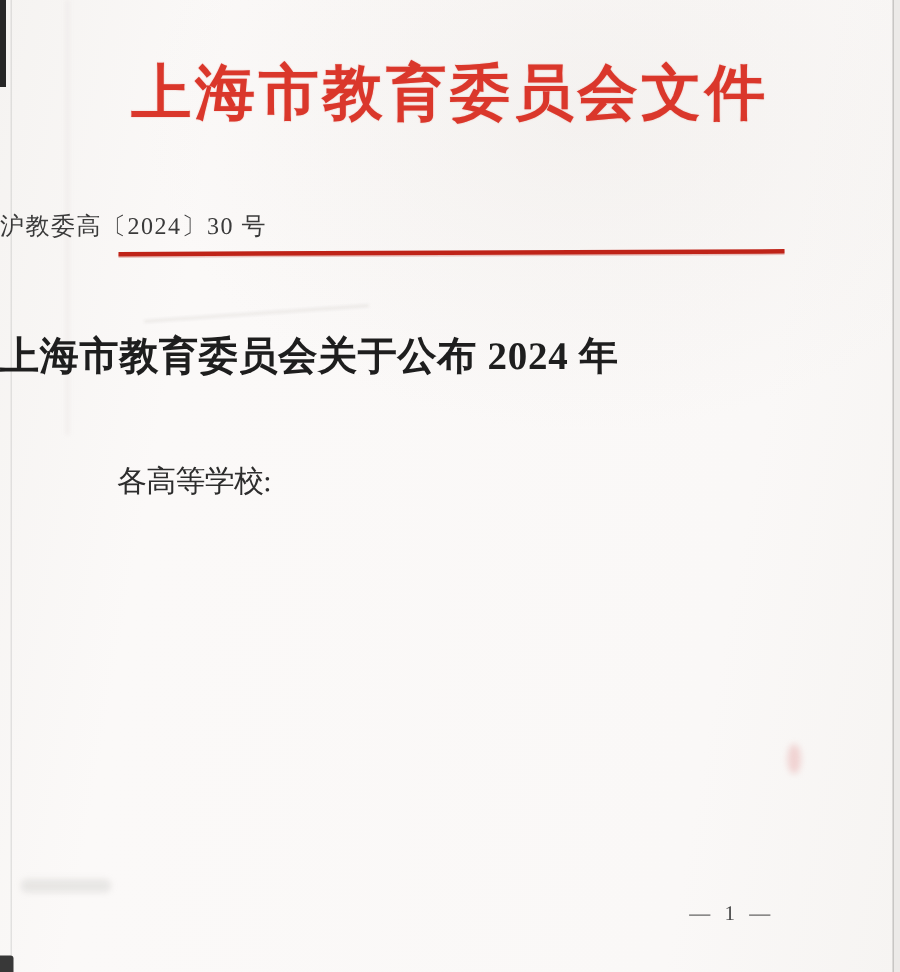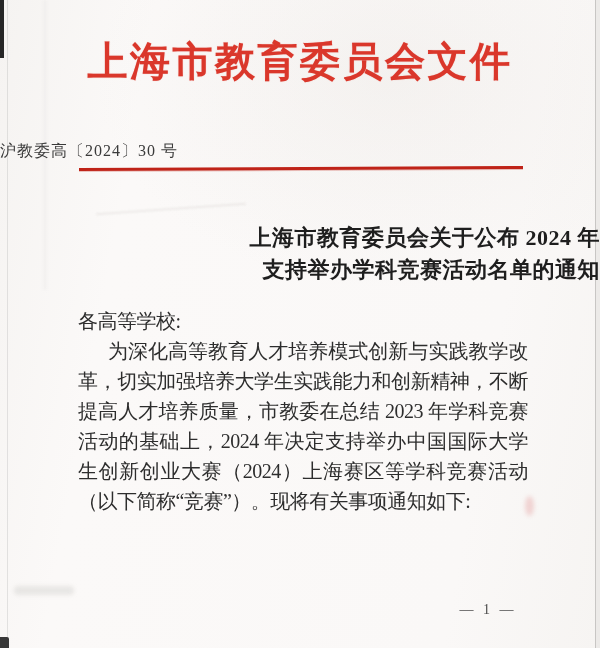--- a/index.html
+++ b/index.html
@@ -91,22 +91,22 @@
   .red-rule {
     position: absolute; top: 167px; left: 79px;
     width: 444px; height: 2.5px;
     background: #bf2318;
     transform: rotate(-0.25deg);
     box-shadow: 0 1px 0 rgba(191,35,24,0.25);
   }
   .doc-title {
     position: absolute; top: 222px; left: 0;
     width: 100%;
-    text-align: right;
-    font-size: 22px;
+    text-align: left;
+    font-size: 26px;
     font-weight: bold;
     line-height: 32px;
     letter-spacing: 0.5px;
     color: #1e1e1e;
   }
   .body-text {
     position: absolute; top: 306px; left: 78px;
     width: 450px;
     font-size: 20px;
     line-height: 30px;
@@ -139,23 +139,21 @@
   <div class="smudge-right-pink"></div>
 
   <div class="red-header">上海市教育委员会文件</div>
 
   <div class="doc-number">沪教委高〔2024〕30 号</div>
 
   <div class="red-rule"></div>
 
   <div class="doc-title">
     <div>上海市教育委员会关于公布 2024 年</div>
-    <div>支持举办学科竞赛活动名单的通知</div>
   </div>
 
   <div class="body-text">
     <div class="salutation">各高等学校:</div>
-    <p class="para">为深化高等教育人才培养模式创新与实践教学改革，切实加强培养大学生实践能力和创新精神，不断提高人才培养质量，市教委在总结 2023 年学科竞赛活动的基础上，2024 年决定支持举办中国国际大学生创新创业大赛（2024）上海赛区等学科竞赛活动（以下简称“竞赛”）。现将有关事项通知如下:</p>
   </div>
 
   <div class="page-number">— 1 —</div>
 
 </div>
 
 </body></html>

